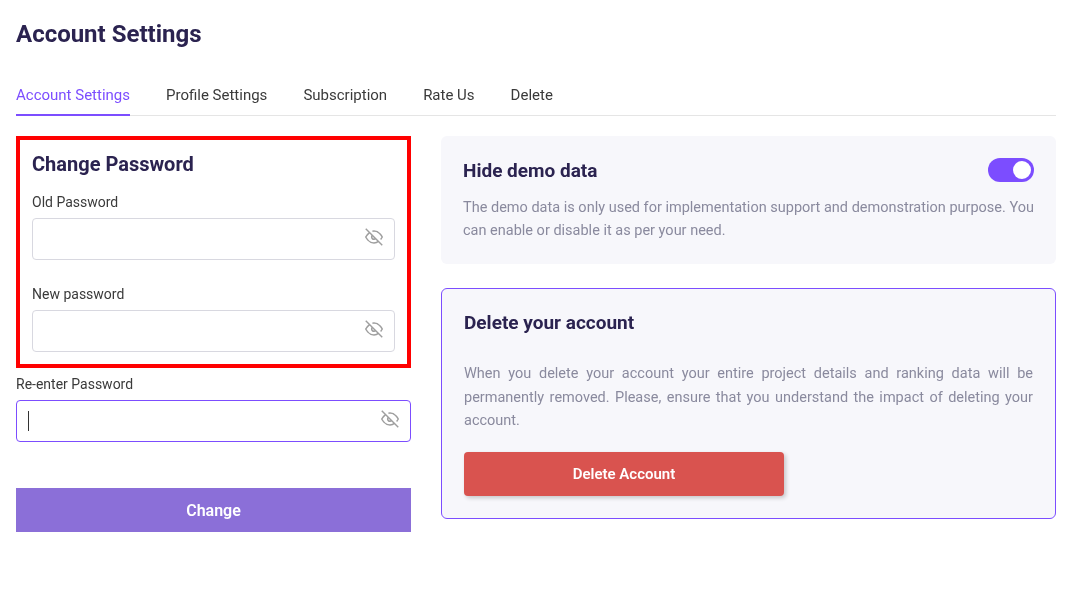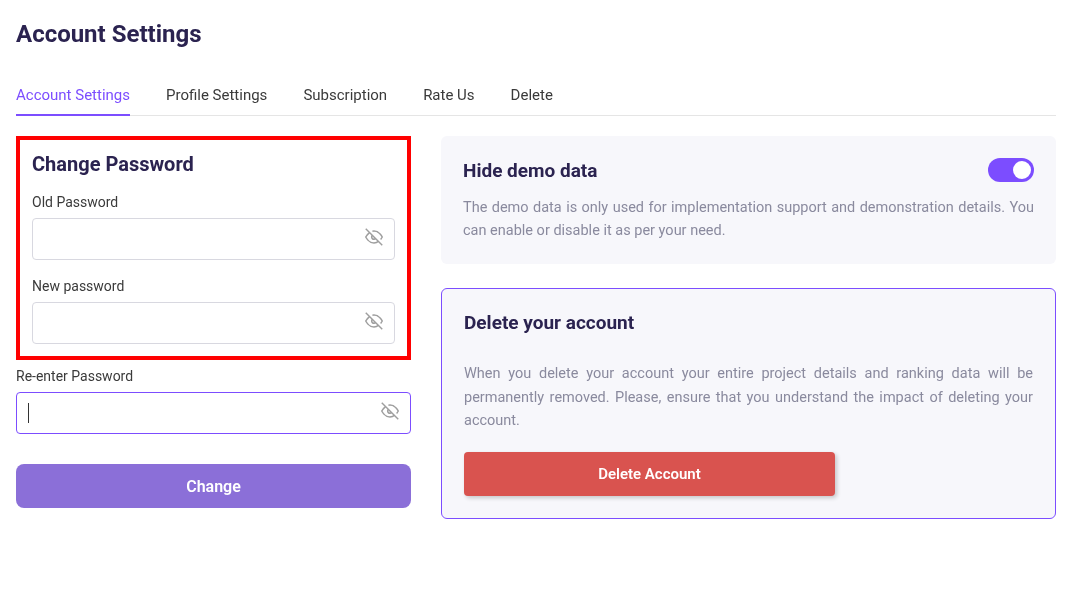--- a/index.html
+++ b/index.html
@@ -55,21 +55,21 @@
       padding: 12px;
       margin-bottom: 8px;
     }
     .section-heading {
       font-size: 20px;
       font-weight: 700;
       color: #2b2350;
       margin-bottom: 18px;
     }
     .form-group {
-      margin-bottom: 18px;
+      margin-bottom: 26px;
     }
     .form-label {
       display: block;
       font-size: 14px;
       color: #3a3a3a;
       margin-bottom: 8px;
     }
     .input-wrap {
       position: relative;
     }
@@ -96,25 +96,25 @@
     }
     .outside-fields {
       padding: 0 0px;
     }
     .primary-btn {
       width: 100%;
       height: 44px;
       background: #8b6fd8;
       color: #fff;
       border: none;
-      border-radius: 8px;
+      border-radius: 0;
       font-size: 16px;
       font-weight: 600;
       cursor: pointer;
-      margin-top: 12px;
+      margin-top: 20px;
     }
     .card {
       background: #f7f7fb;
       border-radius: 6px;
       padding: 22px;
       margin-bottom: 24px;
     }
     .card.bordered {
       border: 1px solid #7c4dff;
     }
@@ -147,21 +147,21 @@
       position: absolute;
       right: 3px;
       top: 3px;
       width: 18px;
       height: 18px;
       background: #fff;
       border-radius: 50%;
     }
     .danger-btn {
       display: block;
-      width: 371px;
+      width: 320px;
       height: 44px;
       background: #d9534f;
       color: #fff;
       border: none;
       border-radius: 4px;
       font-size: 15px;
       font-weight: 600;
       cursor: pointer;
       margin-top: 20px;
       box-shadow: 2px 2px 4px rgba(0,0,0,0.2);
@@ -241,21 +241,21 @@
   </div>
 
   <div class="right-col">
     <div class="card">
       <div class="card-header">
         <div class="card-title">Hide demo data</div>
         <div class="toggle">
           <div class="toggle-knob"></div>
         </div>
       </div>
-      <p class="card-text">The demo data is only used for implementation support and demonstration details. You can enable or disable it as per your need.</p>
+      <p class="card-text">The demo data is only used for implementation support and demonstration purpose. You can enable or disable it as per your need.</p>
     </div>
 
     <div class="card bordered">
       <div class="card-title" style="margin-bottom:28px">Delete your account</div>
       <p class="card-text">When you delete your account your entire project details and ranking data will be permanently removed. Please, ensure that you understand the impact of deleting your account.</p>
       <button class="danger-btn">Delete Account</button>
     </div>
   </div>
 </div>
 

